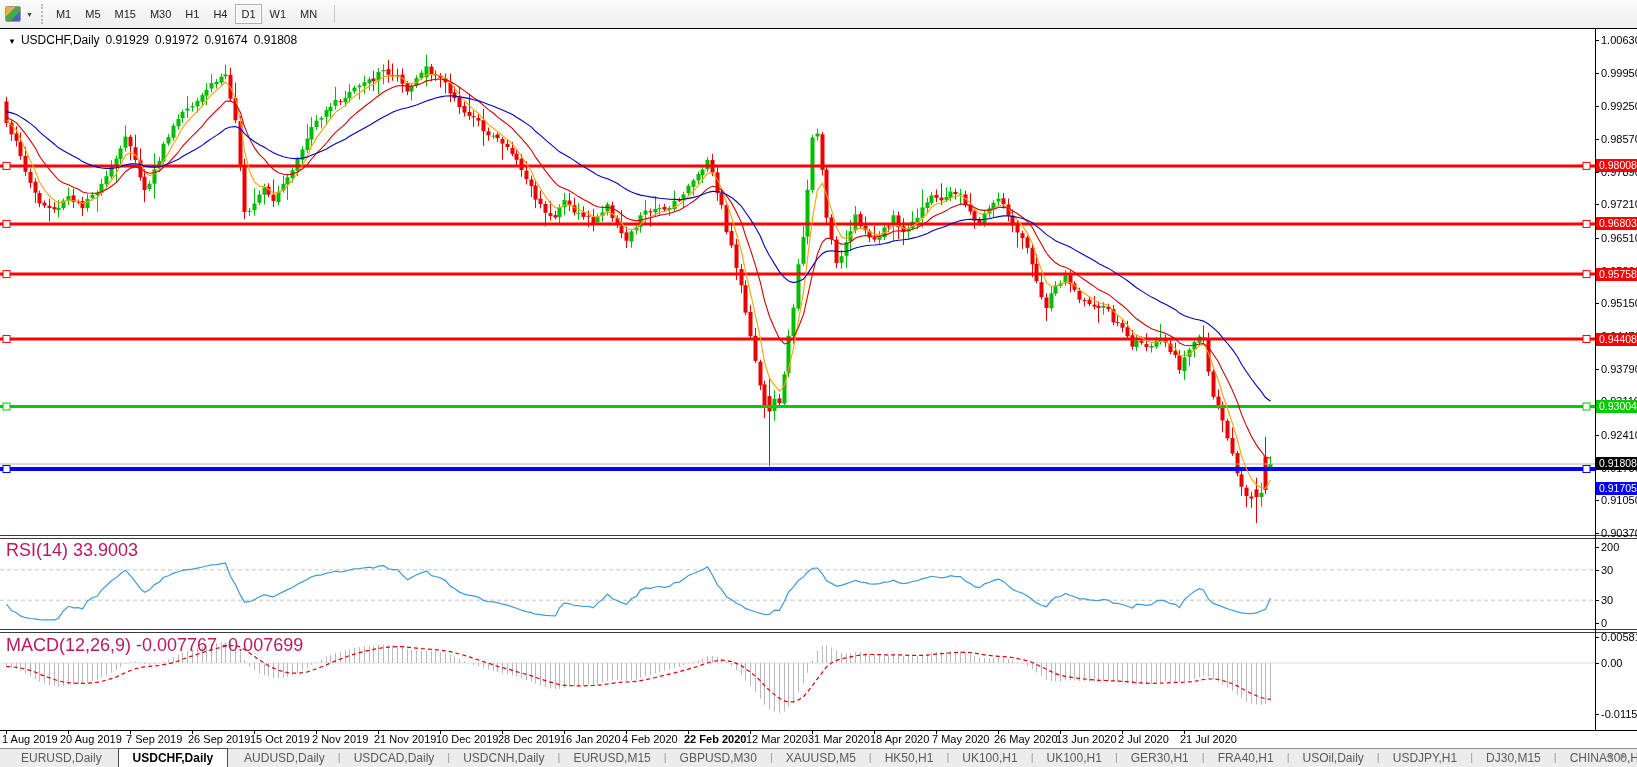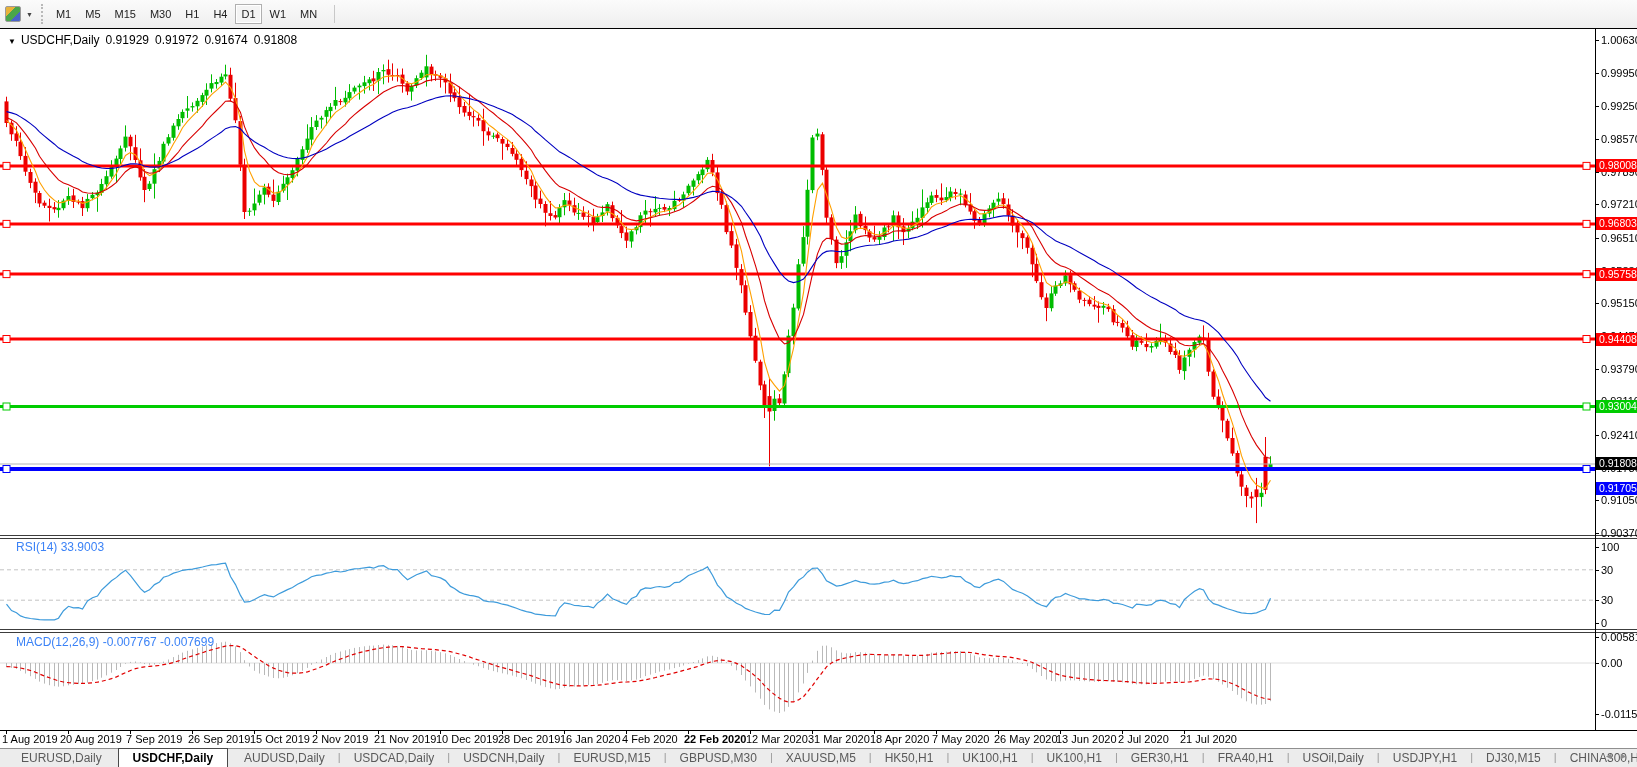--- a/index.html
+++ b/index.html
@@ -20,21 +20,21 @@
   .tf-btn.active{background:#f4f4f4;border:1px solid #b0b0b0;box-shadow:inset 0 0 0 1px #fff;}
   .tb-sep{height:18px;border-left:1px solid #c8c8c8;margin-left:10px;}
   
   .hborder{position:absolute;left:0;width:1637px;height:1px;background:#000;}
   .pane-sep{position:absolute;left:0;width:1637px;height:4px;
             background:linear-gradient(#3c3c3c 0 1px,#fff 1px 3px,#3c3c3c 3px 4px);}
   .axis-vline{position:absolute;left:1595px;top:28px;width:1px;height:703px;background:#000;}
   .chart-title{position:absolute;left:8px;top:33px;font-size:12px;color:#000;white-space:pre;}
   .chart-title .tri{font-size:8px;margin-right:5px;color:#000;}
   .chart-title span{margin-right:6px;}
-  .ind-label{position:absolute;left:16px;font-size:12px;color:#3b82f6;}
+  .ind-label{position:absolute;left:6px;font-size:18px;color:#be185d;}
   
   .tick-label{position:absolute;left:1601px;width:36px;font-size:11px;color:#000;}
   .tick-mark{position:absolute;left:1595px;width:4px;height:1px;background:#000;}
   .line-label{position:absolute;left:1596px;width:41px;height:13px;line-height:13px;
               color:#fff;font-size:10.5px;padding-left:3px;box-sizing:border-box;}
   
   .date-label{position:absolute;top:733px;font-size:11px;color:#000;white-space:nowrap;}
   .date-tick{position:absolute;top:731px;width:1px;height:3px;background:#000;}
   
   .tabbar{position:absolute;left:0;top:748px;width:1637px;height:19px;background:#ececec;
@@ -953,21 +953,21 @@
       <div class="tick-label" style="top: 395px;">0.93110</div>
       <div class="tick-mark" style="top: 435px;"></div>
       <div class="tick-label" style="top: 429px;">0.92410</div>
       <div class="tick-mark" style="top: 468px;"></div>
       <div class="tick-label" style="top: 462px;">0.91730</div>
       <div class="tick-mark" style="top: 500px;"></div>
       <div class="tick-label" style="top: 494px;">0.91050</div>
       <div class="tick-mark" style="top: 533px;"></div>
       <div class="tick-label" style="top: 527px;">0.90370</div>
       <div class="tick-mark" style="top: 547px;"></div>
-      <div class="tick-label" style="top: 541px;">100</div>
+      <div class="tick-label" style="top: 541px;">200</div>
       <div class="tick-mark" style="top: 570px;"></div>
       <div class="tick-label" style="top: 564px;">30</div>
       <div class="tick-mark" style="top: 600px;"></div>
       <div class="tick-label" style="top: 594px;">30</div>
       <div class="tick-mark" style="top: 623px;"></div>
       <div class="tick-label" style="top: 617px;">0</div>
       <div class="tick-mark" style="top: 637px;"></div>
       <div class="tick-label" style="top: 631px;">0.005818</div>
       <div class="tick-mark" style="top: 663px;"></div>
       <div class="tick-label" style="top: 657px;">0.00</div>

